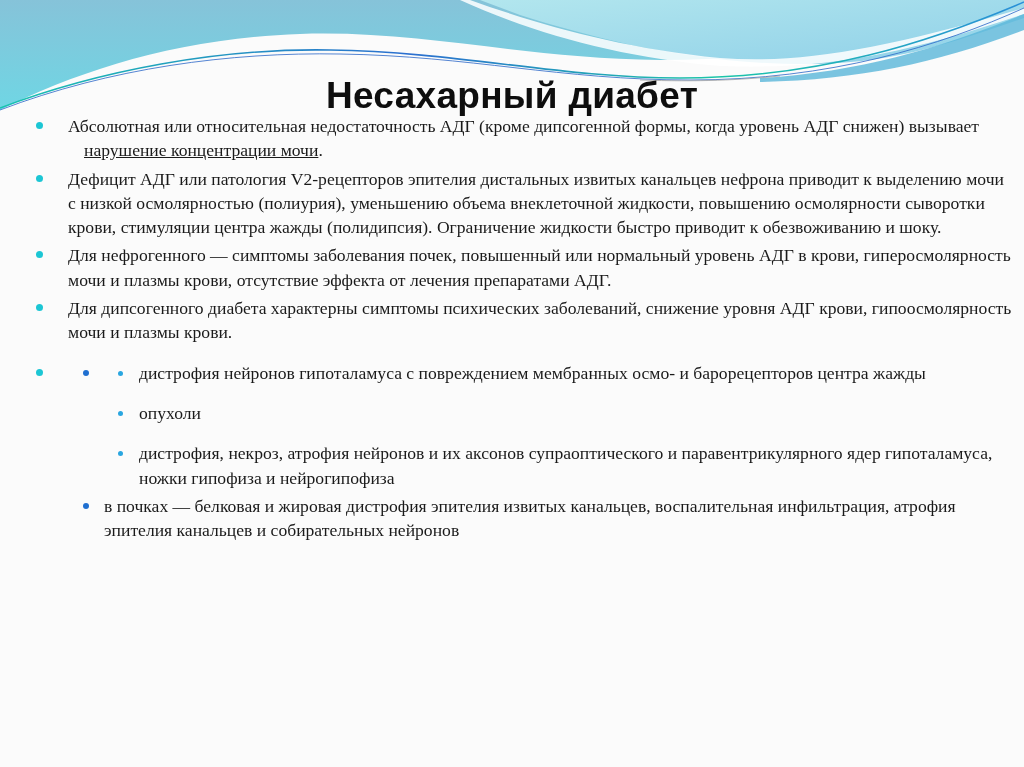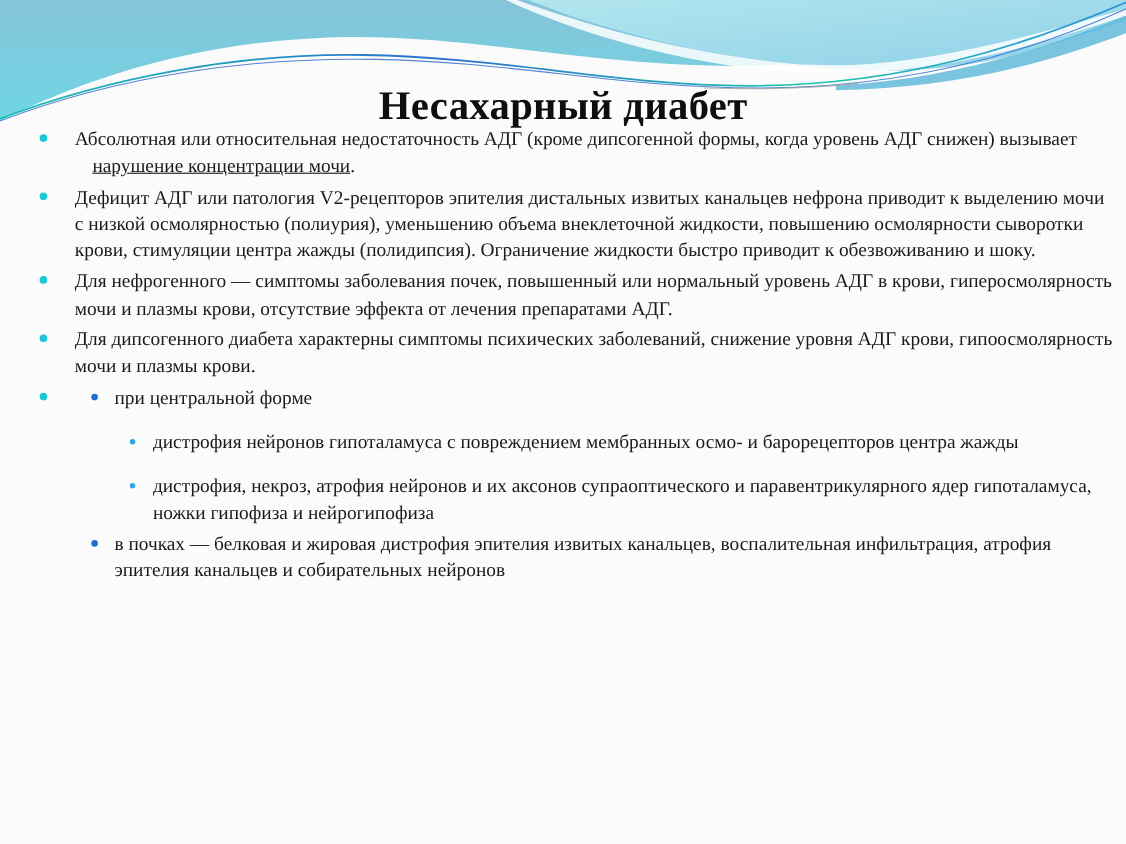--- a/index.html
+++ b/index.html
@@ -22,21 +22,21 @@
       width: 1024px;
       height: 120px;
       z-index: 0;
     }
     .slide-title {
       position: absolute;
       left: 0;
       right: 0;
       top: 50px;
       text-align: center;
-      font-family: Liberation Serif, serif;
+      font-family: Liberation Sans, sans-serif;
       font-weight: bold;
       font-size: 37px;
       letter-spacing: 0.3px;
       color: #0e0e0e;
       z-index: 2;
     }
     .content {
       position: absolute;
       left: 32px;
       top: 114px;
@@ -165,25 +165,28 @@
     <li>
       <span class="bullet"></span>
       <span>Для дипсогенного диабета характерны симптомы психических заболеваний, снижение уровня АДГ крови, гипоосмолярность мочи и плазмы крови.</span>
     </li>
     <li>
       <span class="bullet"></span>
       <div class="l2-wrap">
         <ul class="l2">
           <li style="padding-left:72px;">
             <span class="bullet" style="left:51px;"></span>
-            <span>при центральной форме</span>
             <ul class="l3" style="margin-left:-72px;">
               <li style="padding-left:107px;">
                 <span class="bullet" style="left:86px;"></span>
                 <span>дистрофия нейронов гипоталамуса с повреждением мембранных осмо- и барорецепторов центра жажды</span>
+              </li>
+              <li style="padding-left:107px;">
+                <span class="bullet" style="left:86px;"></span>
+                <span>опухоли</span>
               </li>
               <li style="padding-left:107px;">
                 <span class="bullet" style="left:86px;"></span>
                 <span>дистрофия, некроз, атрофия нейронов и их аксонов супраоптического и паравентрикулярного ядер гипоталамуса, ножки гипофиза и нейрогипофиза</span>
               </li>
             </ul>
           </li>
           <li style="padding-left:72px;">
             <span class="bullet" style="left:51px;"></span>
             <span>в почках — белковая и жировая дистрофия эпителия извитых канальцев, воспалительная инфильтрация, атрофия эпителия канальцев и собирательных нейронов</span>

